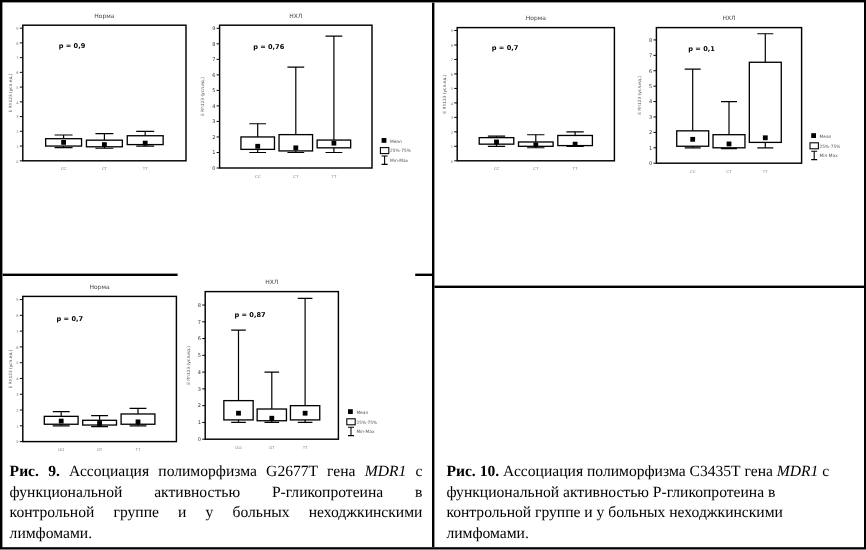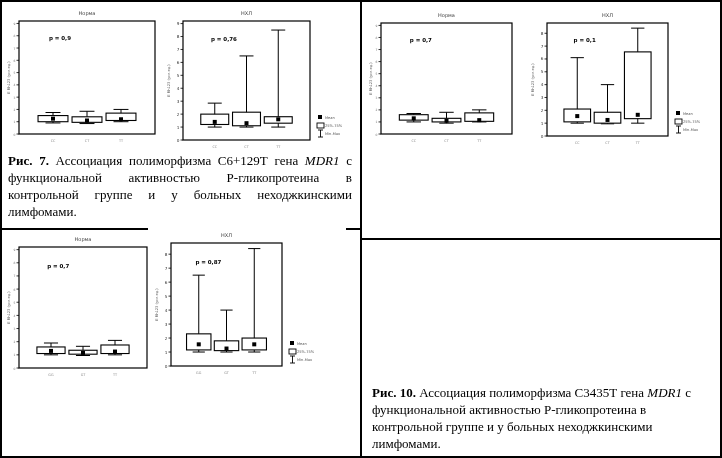--- a/index.html
+++ b/index.html
@@ -131,21 +131,20 @@
       <rect x="110.25" y="111.30434782608695" width="4" height="4" fill="#000"></rect>
       <rect x="152" y="109" width="4" height="4" fill="#000"></rect>
       <text x="159" y="113" font-size="3.6" fill="#555">Mean</text>
       <rect x="151" y="117" width="7" height="5" fill="#fff" stroke="#000" stroke-width="0.9"></rect>
       <text x="159" y="121" font-size="3.6" fill="#555">25%-75%</text>
       <line x1="154.5" y1="124" x2="154.5" y2="131" stroke="#000" stroke-width="0.9"></line>
       <line x1="152" y1="124" x2="157" y2="124" stroke="#000" stroke-width="0.9"></line>
       <line x1="152" y1="131" x2="157" y2="131" stroke="#000" stroke-width="0.9"></line>
       <text x="159" y="129" font-size="3.6" fill="#555">Min-Max</text>
     </svg>
-  <p class="caption just cap7"><b>Рис. 7.</b><span> Ассоциация полиморфизма С6+129Т  гена </span><i>MDR1</i><span> с функциональной активностью Р-гликопротеина в контрольной группе и у больных неходжкинскими лимфомами.</span></p>
 
   <svg class="chart c8n" width="150" height="140">
       <rect x="13" y="15" width="131" height="111" fill="none" stroke="#000" stroke-width="1.2"></rect>
       <text x="78.5" y="9" font-size="5" fill="#444" text-anchor="middle">Норма</text>
       <text x="4" y="70.5" font-size="3.6" fill="#555" text-anchor="middle" transform="rotate(-90 4 70.5)">Е Rh123 (усл.ед.)</text>
       <text x="41.82" y="33.870000000000005" font-size="5.5" font-weight="bold" fill="#000">p = 0,7</text>
       <line x1="10.5" y1="126" x2="13" y2="126" stroke="#000" stroke-width="0.8"></line>
       <text x="9.5" y="127.5" font-size="3" fill="#777" text-anchor="end">0</text>
       <line x1="10.5" y1="113.93478260869566" x2="13" y2="113.93478260869566" stroke="#000" stroke-width="0.8"></line>
       <text x="9.5" y="115.43478260869566" font-size="3" fill="#777" text-anchor="end">1</text>
@@ -322,16 +321,17 @@
       <rect x="98.25" y="114.33522727272728" width="4" height="4" fill="#000"></rect>
       <rect x="136" y="113" width="4" height="4" fill="#000"></rect>
       <text x="143" y="117" font-size="3.6" fill="#555">Mean</text>
       <rect x="135" y="121" width="7" height="5" fill="#fff" stroke="#000" stroke-width="0.9"></rect>
       <text x="143" y="125" font-size="3.6" fill="#555">25%-75%</text>
       <line x1="138.5" y1="128" x2="138.5" y2="135" stroke="#000" stroke-width="0.9"></line>
       <line x1="136" y1="128" x2="141" y2="128" stroke="#000" stroke-width="0.9"></line>
       <line x1="136" y1="135" x2="141" y2="135" stroke="#000" stroke-width="0.9"></line>
       <text x="143" y="133" font-size="3.6" fill="#555">Min-Max</text>
     </svg>
+  <p class="caption just cap9"><b>Рис. 9.</b><span> Ассоциация полиморфизма G2677T гена </span><i>MDR1</i><span> с функциональной активностью Р-гликопротеина в контрольной группе и у больных неходжкинскими лимфомами.</span></p>
 
   <p class="caption cap10"><b>Рис. 10.</b><span> Ассоциация полиморфизма С3435Т гена </span><i>MDR1</i><span> с функциональной активностью Р-гликопротеина в контрольной группе и у больных неходжкинскими лимфомами.</span></p>
 
 </div>
 
 </body></html>

